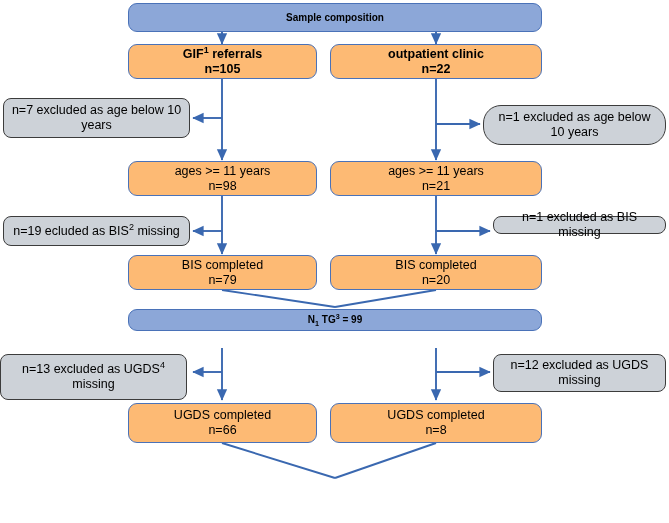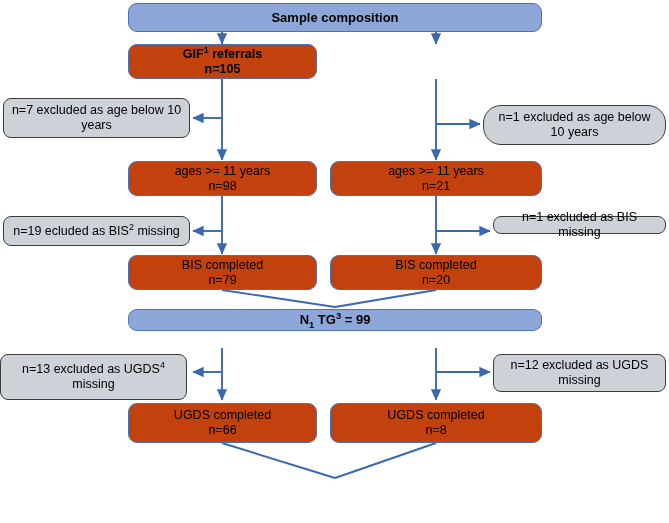--- a/index.html
+++ b/index.html
@@ -40,26 +40,26 @@
     width: 100%;
     padding: 0 6px;
     box-sizing: border-box;
   }
   
   .banner {
     background: #8ca7d8;
     border: 1px solid #4a72b8;
     color: #000000;
     font-weight: bold;
-    font-size: 13px;
+    font-size: 10px;
     border-radius: 9px;
   }
   
   .process {
-    background: #c2410c;
+    background: #fdba74;
     border: 1.2px solid #4a72b8;
     color: #000000;
     font-size: 12.5px;
     border-radius: 9px;
   }
   .process.bold .node-text { font-weight: bold; }
   
   .exclusion {
     background: #cdd2d8;
     border: 1.2px solid #3c3c3c;
@@ -120,20 +120,26 @@
     <span class="node-text">Sample composition</span>
   </div>
 
   <div class="node process bold" style="left:128px; top:44px; width:189px; height:35px;">
     <span class="node-text">
       <span>GIF</span><sup>1</sup><span> referrals</span><br>
       <span>n=105</span>
     </span>
   </div>
 
+  <div class="node process bold" style="left:330px; top:44px; width:212px; height:35px;">
+    <span class="node-text">
+      <span>outpatient clinic</span><br>
+      <span>n=22</span>
+    </span>
+  </div>
 
   <div class="node exclusion" style="left:3px; top:98px; width:187px; height:40px;align-items:center;">
     <span class="node-text">n=7 excluded as age below 10 years</span>
   </div>
 
   <div class="node exclusion" style="left:483px; top:105px; width:183px; height:40px;border-radius:18px;">
     <span class="node-text">n=1 excluded as age below 10 years</span>
   </div>
 
   <div class="node process" style="left:128px; top:161px; width:189px; height:35px;">

